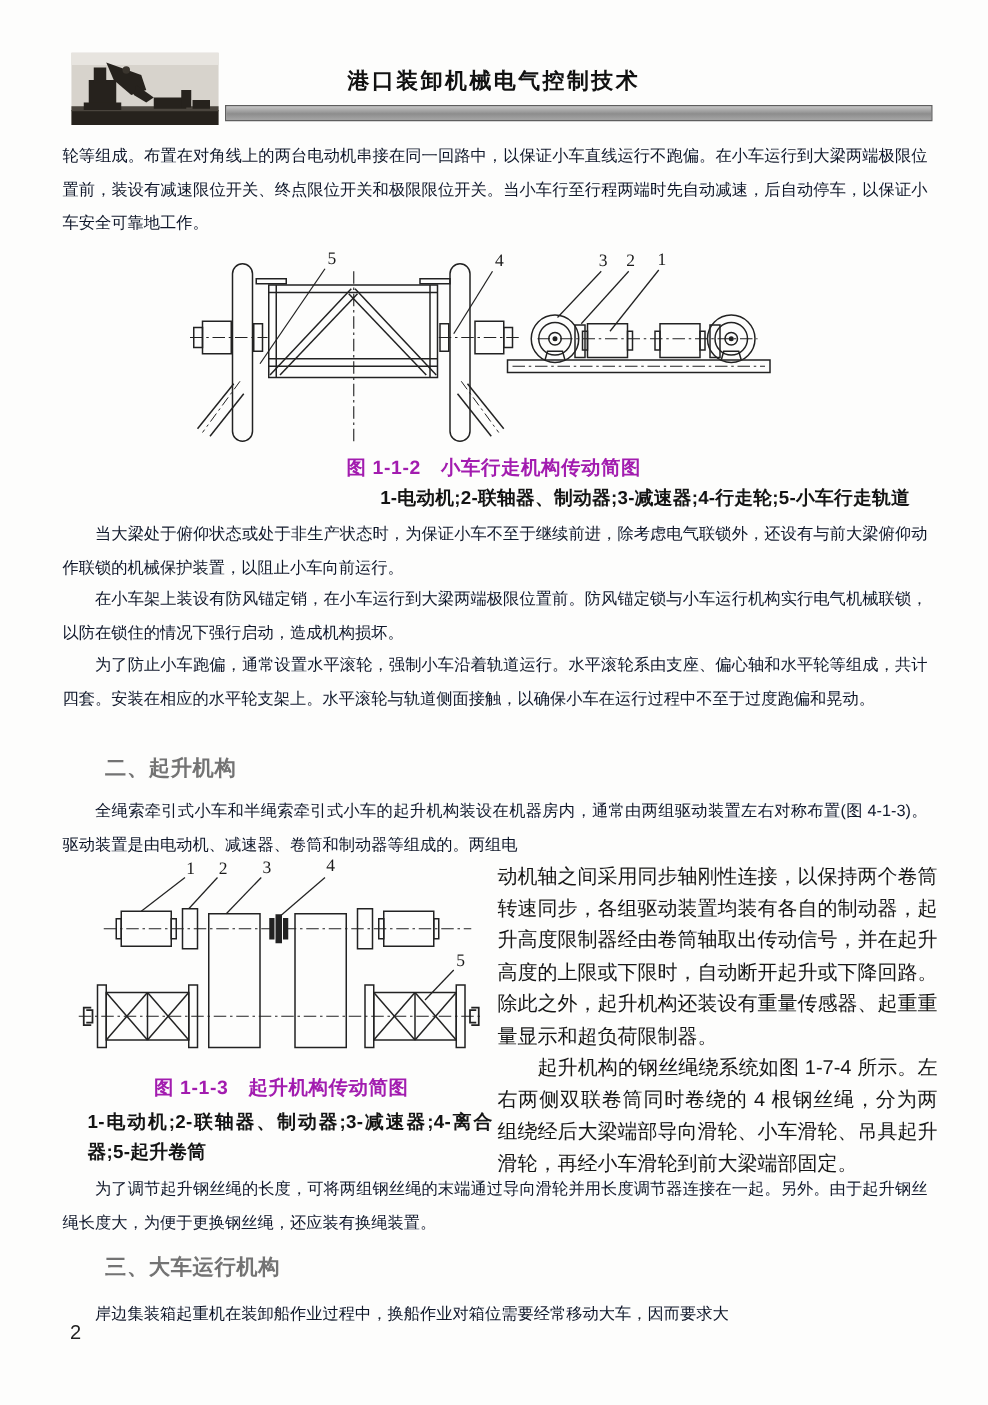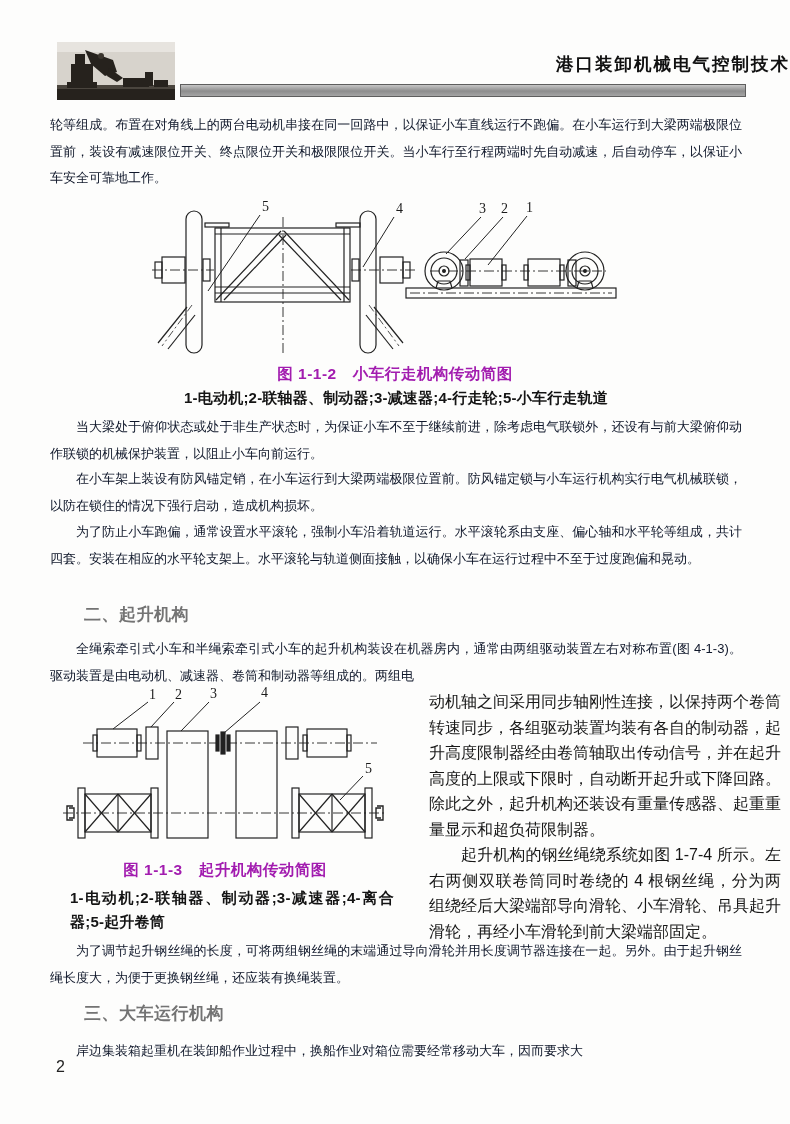--- a/index.html
+++ b/index.html
@@ -6,21 +6,21 @@
   body{
     width:790px;height:1124px;position:relative;
     background:#fdfdfc;overflow:hidden;
     font-family:"Liberation Sans","DejaVu Sans",sans-serif;
     color:#1b1b1b;
     -webkit-font-smoothing:antialiased;
   }
   .abs{position:absolute;}
   
   .hdr-title{
-    left:0;right:0;top:52px;text-align:right;
+    left:0;right:0;top:52px;text-align:center;
     font-size:17.5px;font-weight:600;letter-spacing:2px;color:#111;
   }
   .hdr-bar{
     left:180px;top:84px;width:564px;height:11px;
     background:linear-gradient(#c6c6c6,#8d8d8d 55%,#a5a5a5);
     border:1px solid #5e5e5e;
   }
   .logo{left:57px;top:42px;width:118px;height:58px;}
   
   .para{
@@ -29,21 +29,21 @@
     text-align:justify;text-justify:inter-character;
     color:#0f172a;
   }
   .indent{text-indent:2em;}
   .heading{
     left:84px;font-size:17px;font-weight:bold;color:#737373;letter-spacing:.5px;
   }
   .rightcol{
     left:398px;width:352px;
     font-size:16px;line-height:25.5px;
-    text-align:justify;text-justify:inter-character;color:#171717;margin-left:31px;
+    text-align:justify;text-justify:inter-character;color:#171717;
   }
   .rightcol p{margin:0;}
   .rightcol p.ind{text-indent:2em;}
   .figcap{
     font-size:15.5px;color:#a21caf;text-align:center;font-weight:600;
     letter-spacing:.5px;
   }
   .figleg{
     font-size:15px;color:#141414;font-weight:600;letter-spacing:.2px;
   }
@@ -178,21 +178,21 @@
       <line x1="379" y1="19" x2="340" y2="68"></line>
       <text x="331" y="16" stroke="none" fill="#1b1b1b">3</text>
       <text x="353" y="16" stroke="none" fill="#1b1b1b">2</text>
       <text x="378" y="15" stroke="none" fill="#1b1b1b">1</text>
     </g>
   </g>
 </svg>
 </div>
 
 <div class="abs figcap" style="left:145px;top:364px;width:500px">图 1-1-2　小车行走机构传动简图</div>
-<div class="abs figleg" style="left:50px;top:389px;width:692px;text-align:center">1-电动机;2-联轴器、制动器;3-减速器;4-行走轮;5-小车行走轨道</div>
+<div class="abs figleg" style="left:36px;top:389px;width:692px;text-align:right">1-电动机;2-联轴器、制动器;3-减速器;4-行走轮;5-小车行走轨道</div>
 
 <div class="abs para indent" style="top:414px">当大梁处于俯仰状态或处于非生产状态时，为保证小车不至于继续前进，除考虑电气联锁外，还设有与前大梁俯仰动作联锁的机械保护装置，以阻止小车向前运行。</div>
 <div class="abs para indent" style="top:466px">在小车架上装设有防风锚定销，在小车运行到大梁两端极限位置前。防风锚定锁与小车运行机构实行电气机械联锁，以防在锁住的情况下强行启动，造成机构损坏。</div>
 <div class="abs para indent" style="top:519px">为了防止小车跑偏，通常设置水平滚轮，强制小车沿着轨道运行。水平滚轮系由支座、偏心轴和水平轮等组成，共计四套。安装在相应的水平轮支架上。水平滚轮与轨道侧面接触，以确保小车在运行过程中不至于过度跑偏和晃动。</div>
 
 <div class="abs heading" style="top:603px">二、起升机构</div>
 <div class="abs para indent" style="top:636px">全绳索牵引式小车和半绳索牵引式小车的起升机构装设在机器房内，通常由两组驱动装置左右对称布置(图 4-1-3)。驱动装置是由电动机、减速器、卷筒和制动器等组成的。两组电</div>
 
 <div class="abs" style="left:55px;top:686px;width:340px;height:170px">
 <svg width="340" height="170" viewBox="0 0 340 170" stroke="#222" fill="none" stroke-width="1.2">

